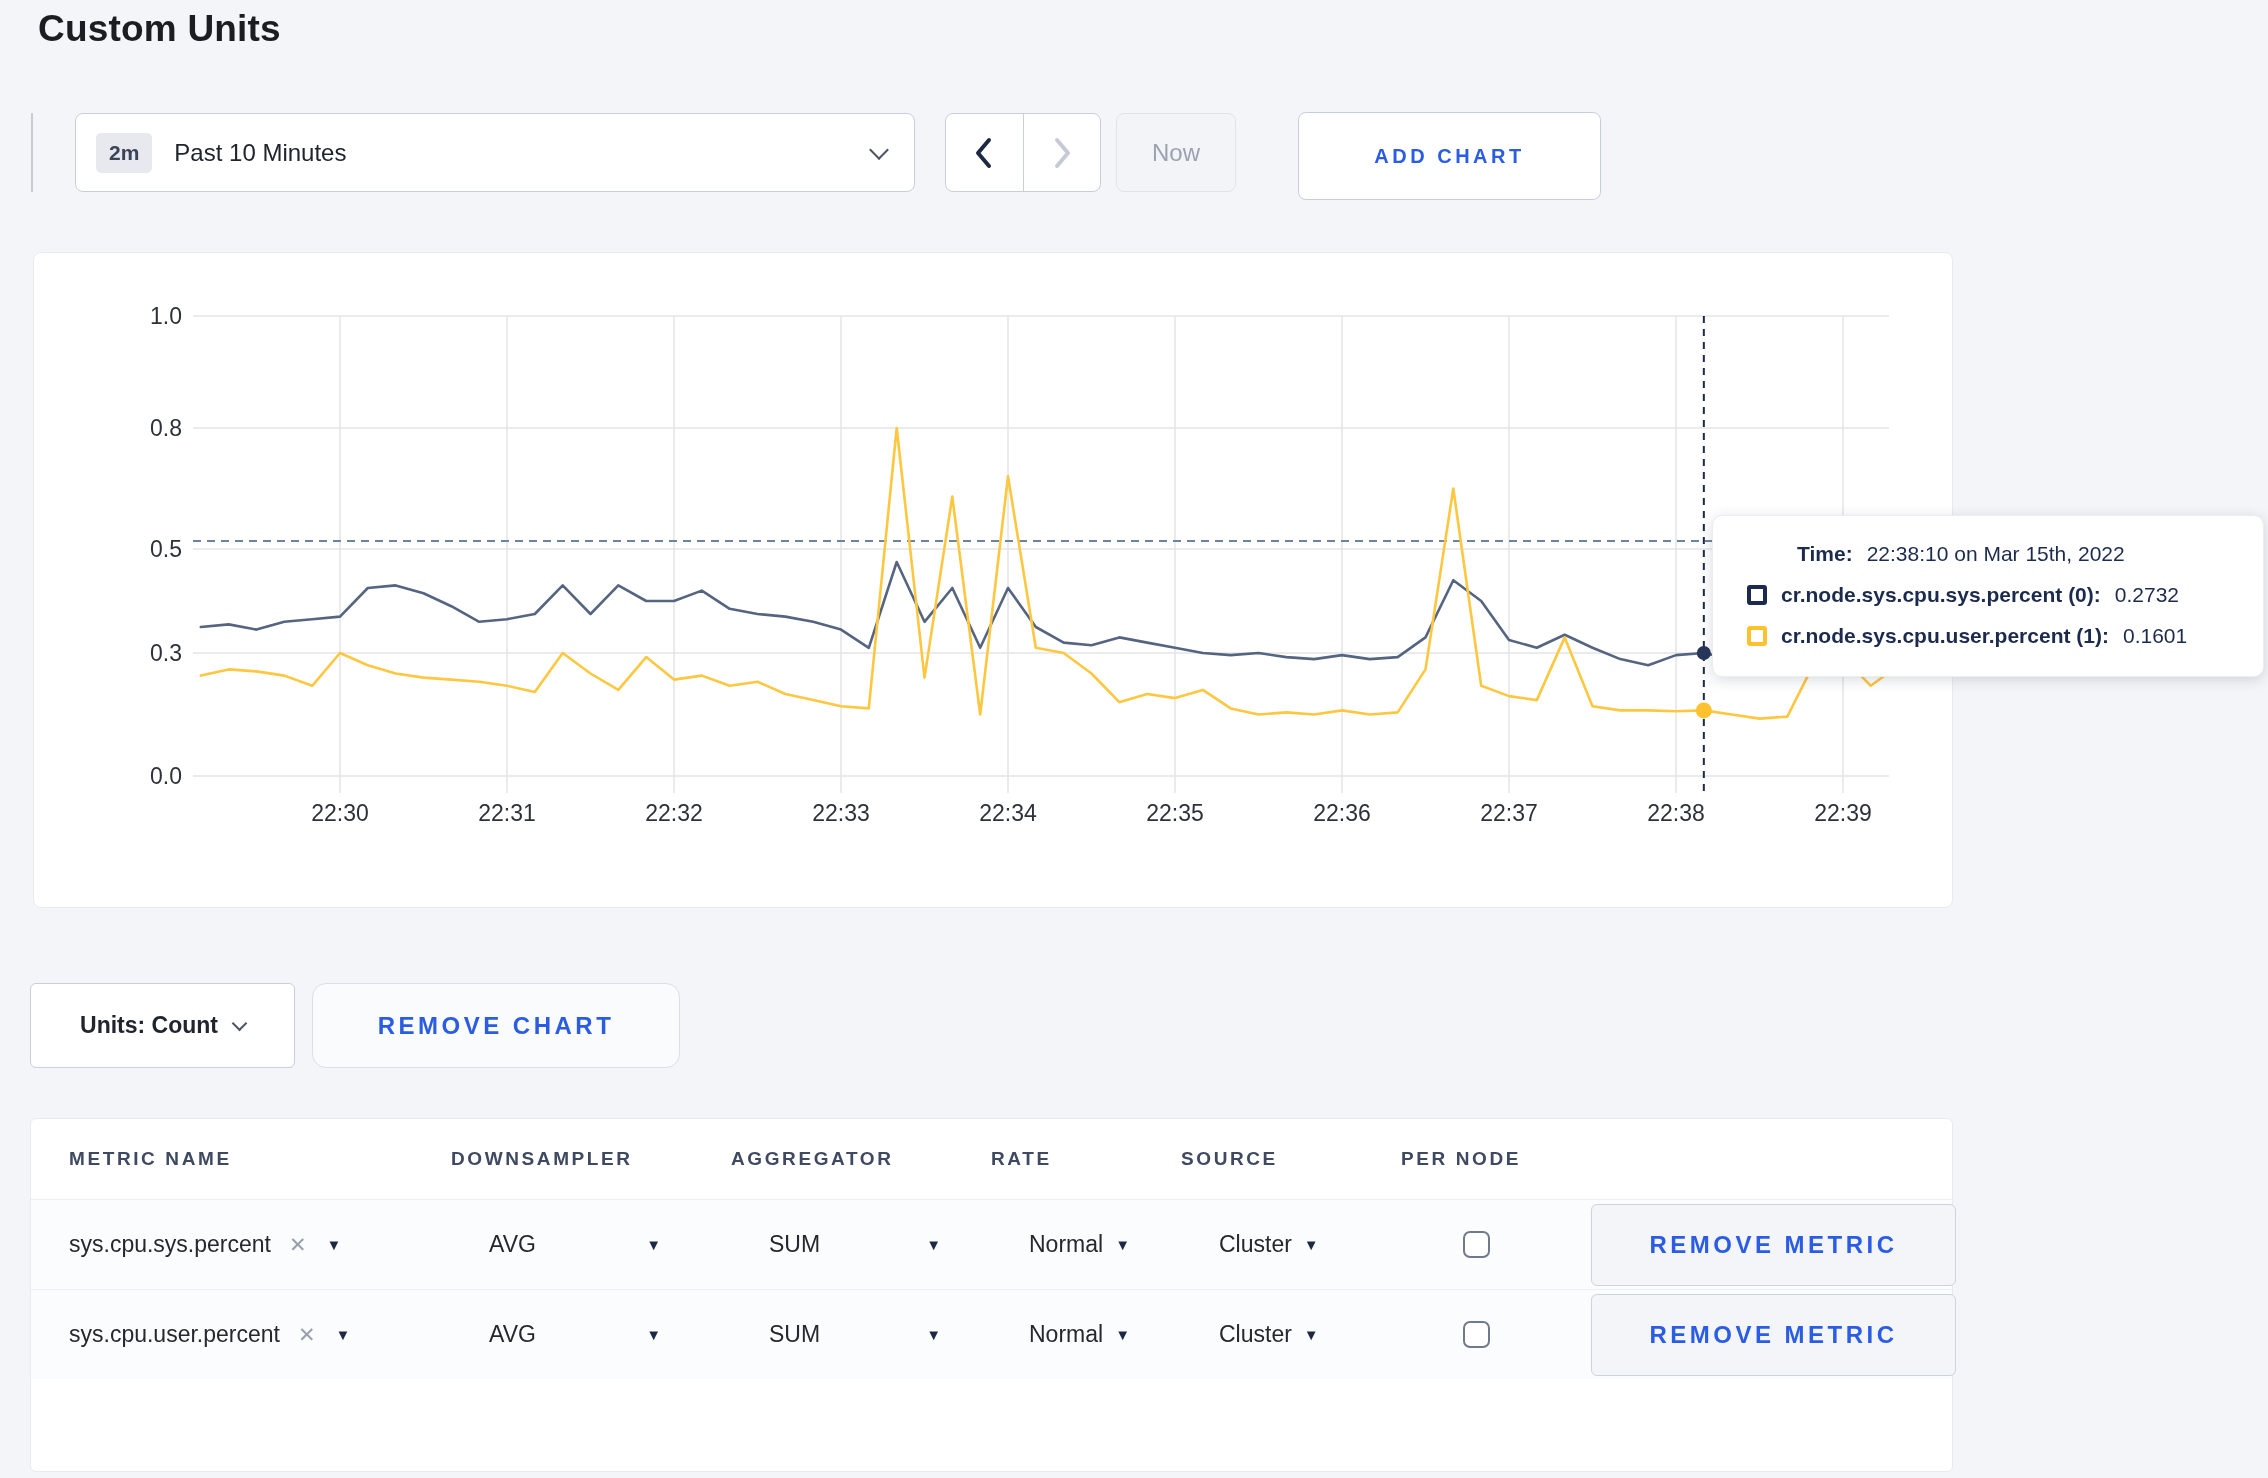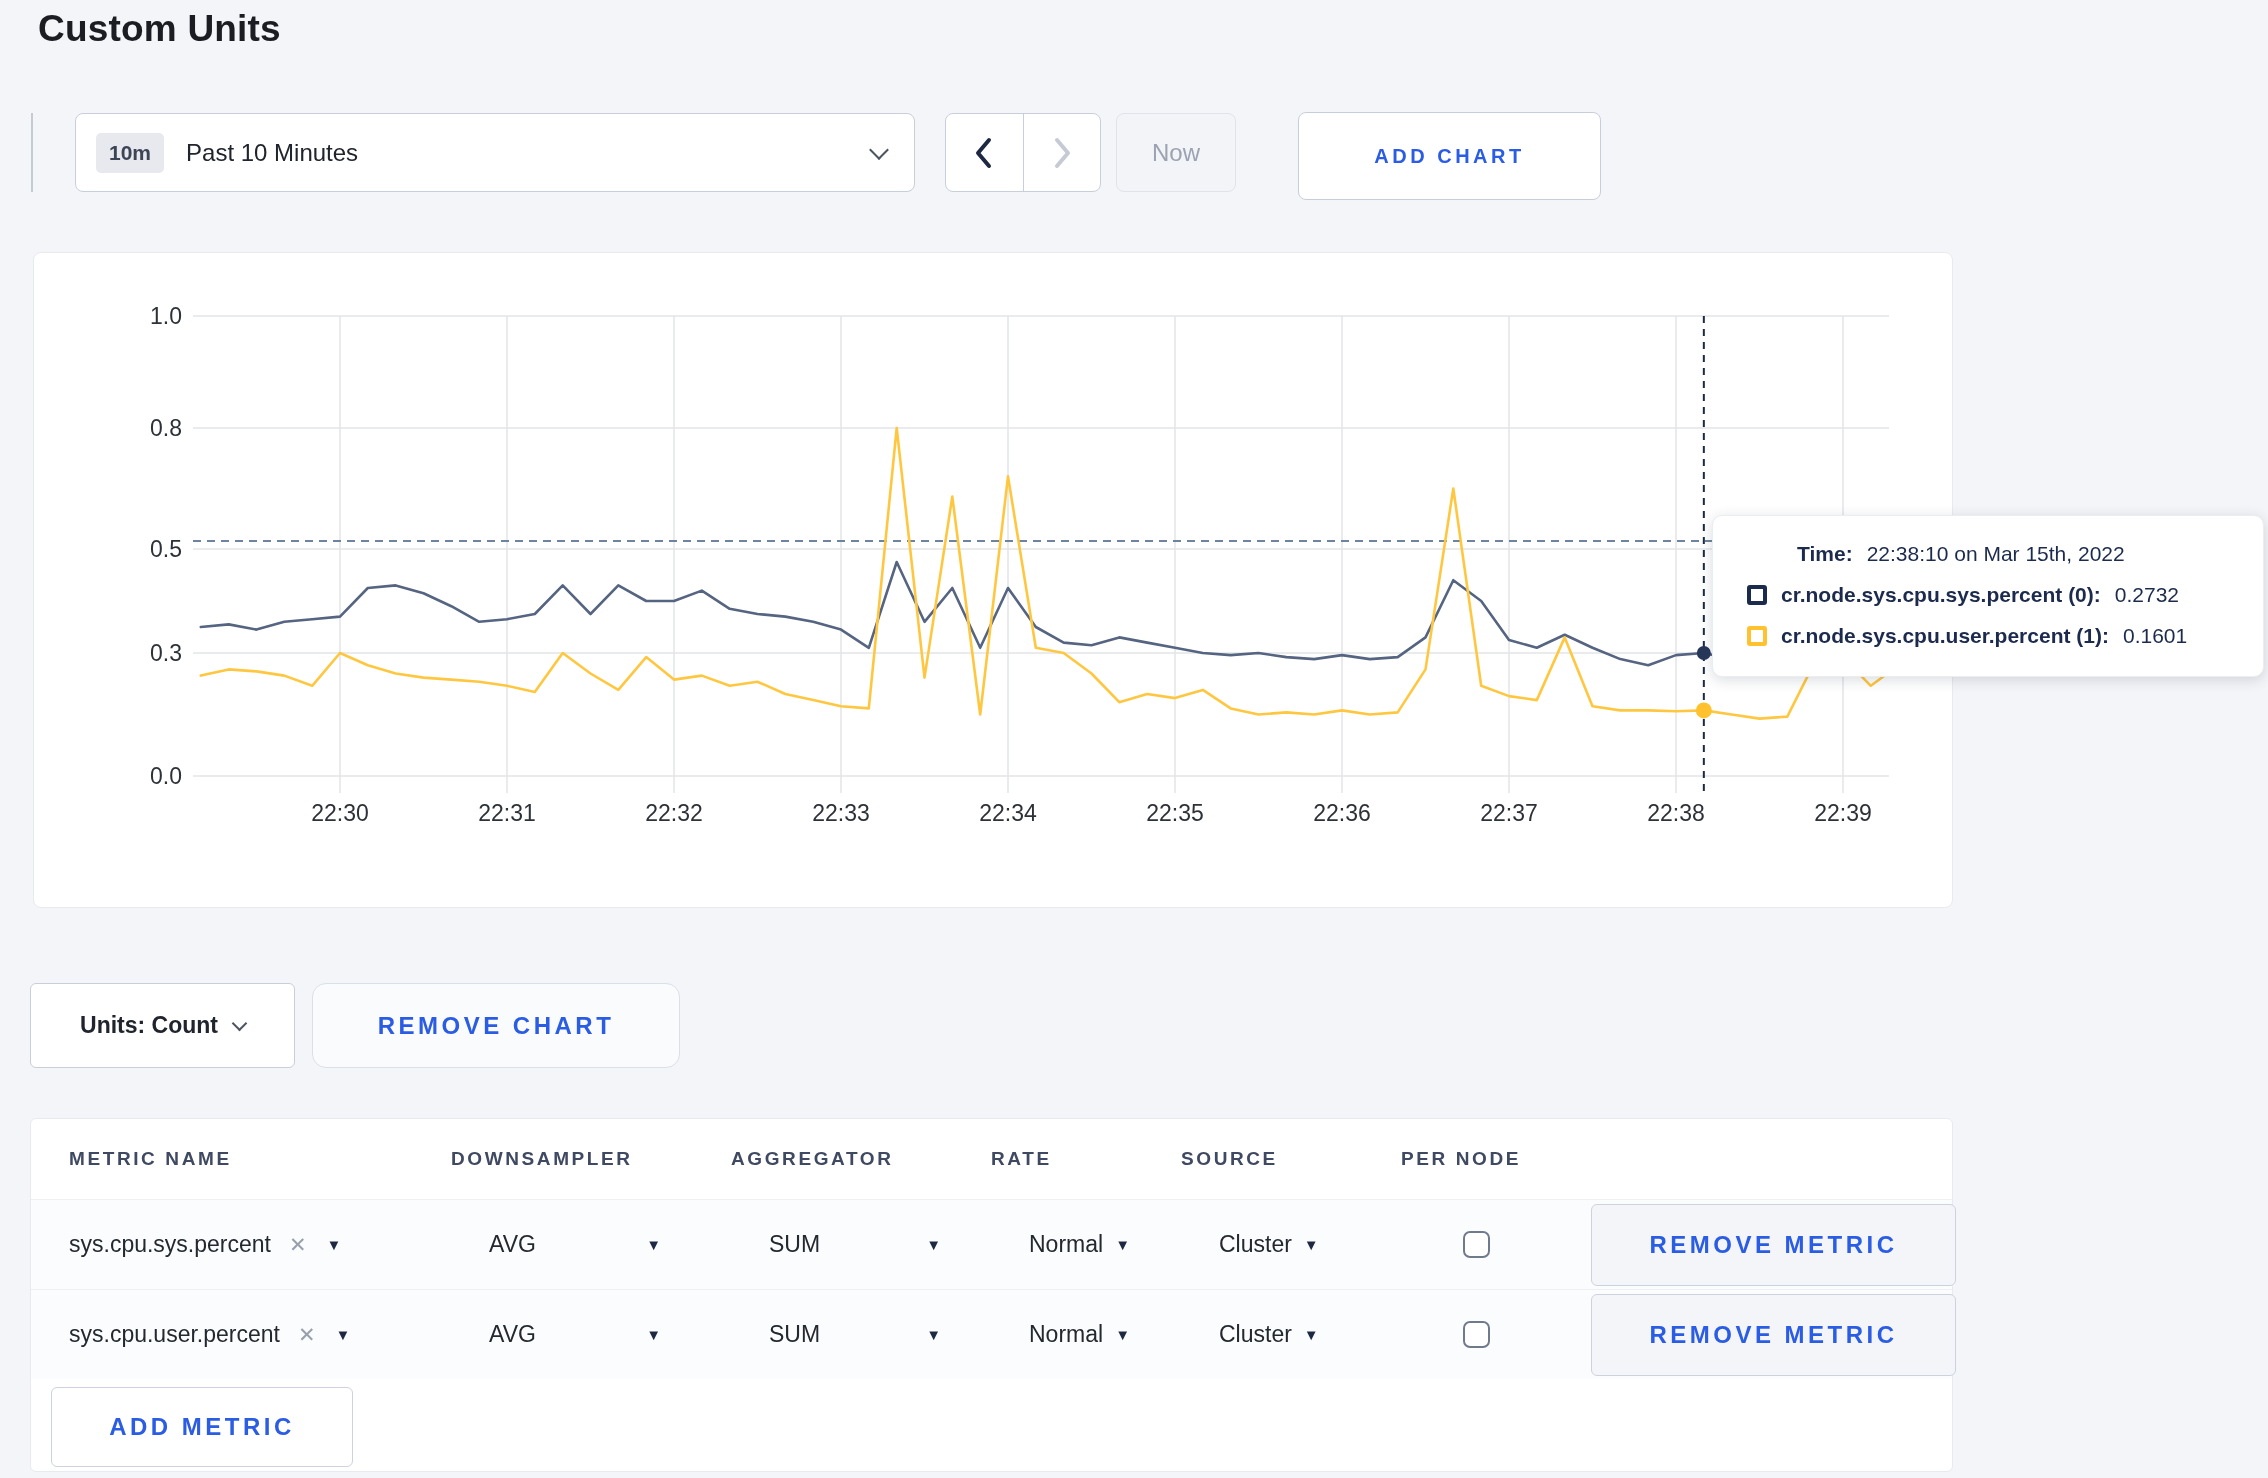--- a/index.html
+++ b/index.html
@@ -128,21 +128,21 @@
   }
 </style>
 </head>
 <body>
 
 <h1 class="abs page-title">Custom Units</h1>
 
 <div class="abs toolbar-divider"></div>
 
 <div class="abs time-dropdown">
-  <span class="time-badge">10m</span>
+  <span class="time-badge">2m</span>
   <span class="time-label">Past 10 Minutes</span>
   <span class="chev"></span>
 </div>
 
 <div class="abs arrow-group">
   <div class="arrow-cell">
     <svg width="24" height="34" viewBox="0 0 24 34">
         <path d="M17 4 L6 17 L17 30" fill="none" stroke="#1d2943" stroke-width="4" stroke-linecap="round" stroke-linejoin="round"></path>
       </svg>
   </div>
@@ -302,14 +302,13 @@
     </div>
       </div>
     <div class="cell">
         <span class="checkbox"></span>
       </div>
     <div class="cell">
         <div class="remove-metric-button">REMOVE METRIC</div>
       </div>
   </div>
 
-  <div class="add-metric-button">ADD METRIC</div>
 </div>
 
 </body></html>

